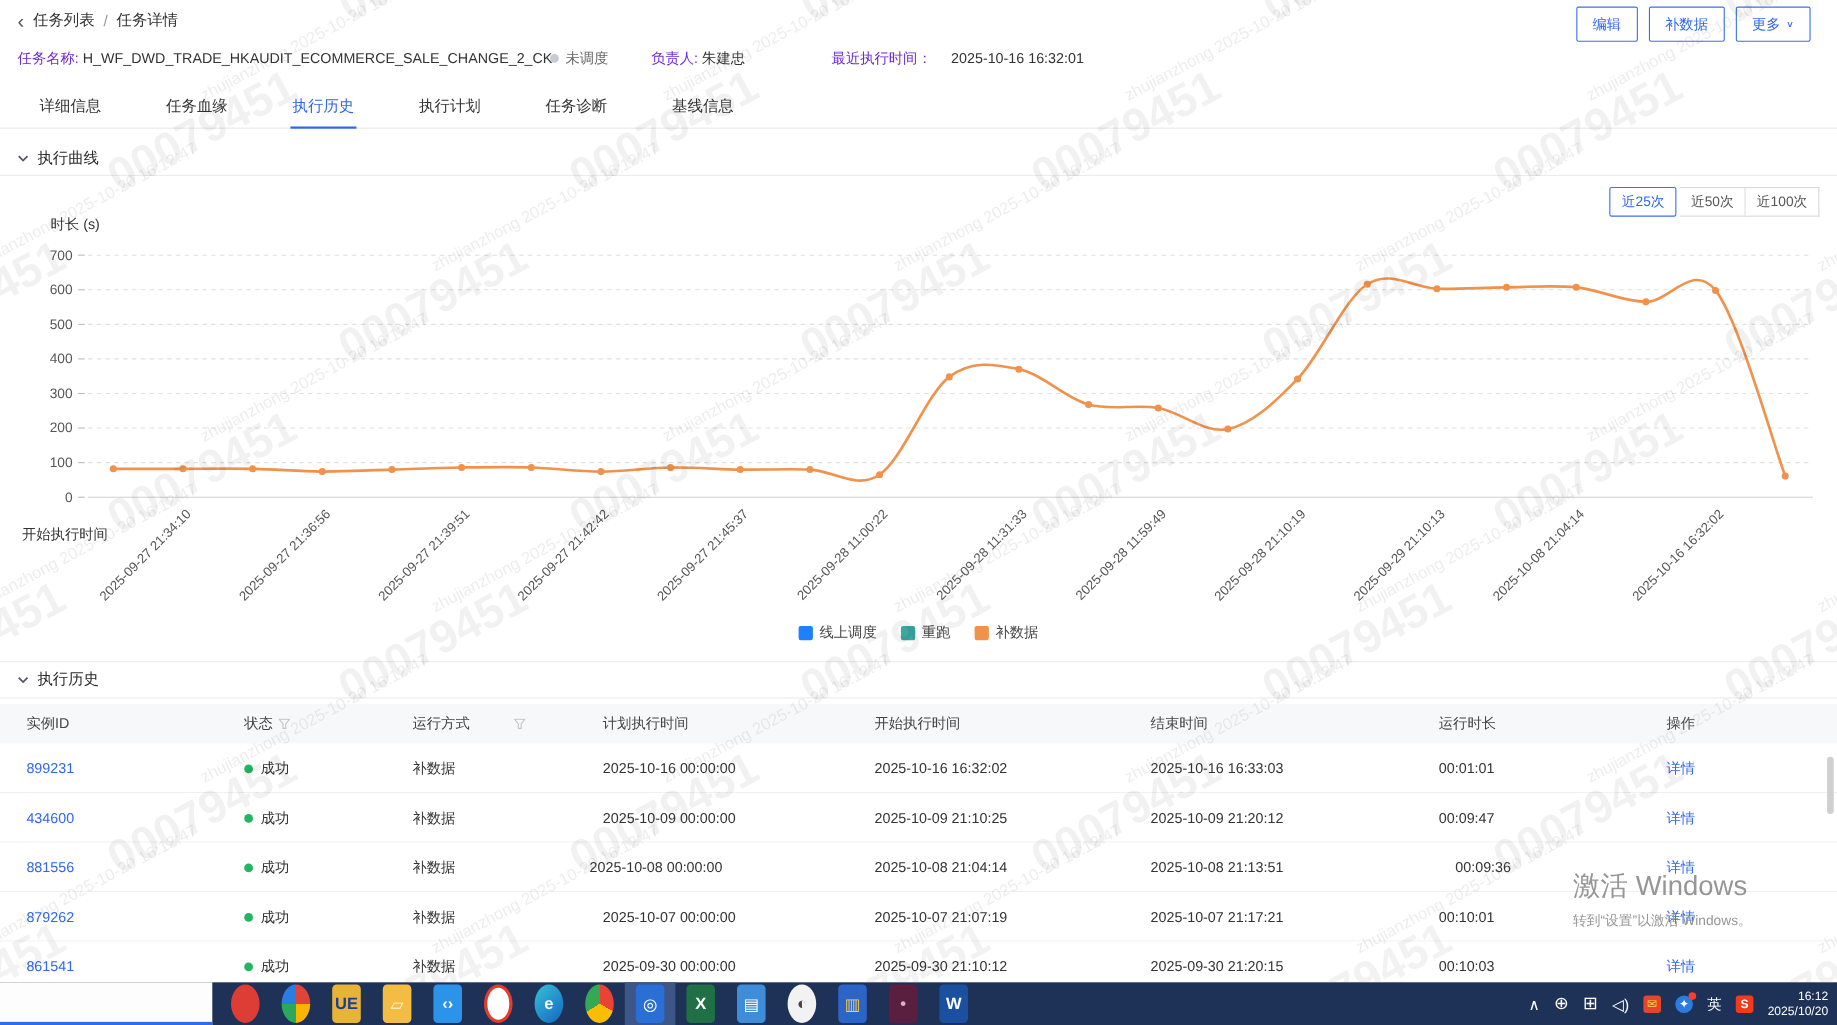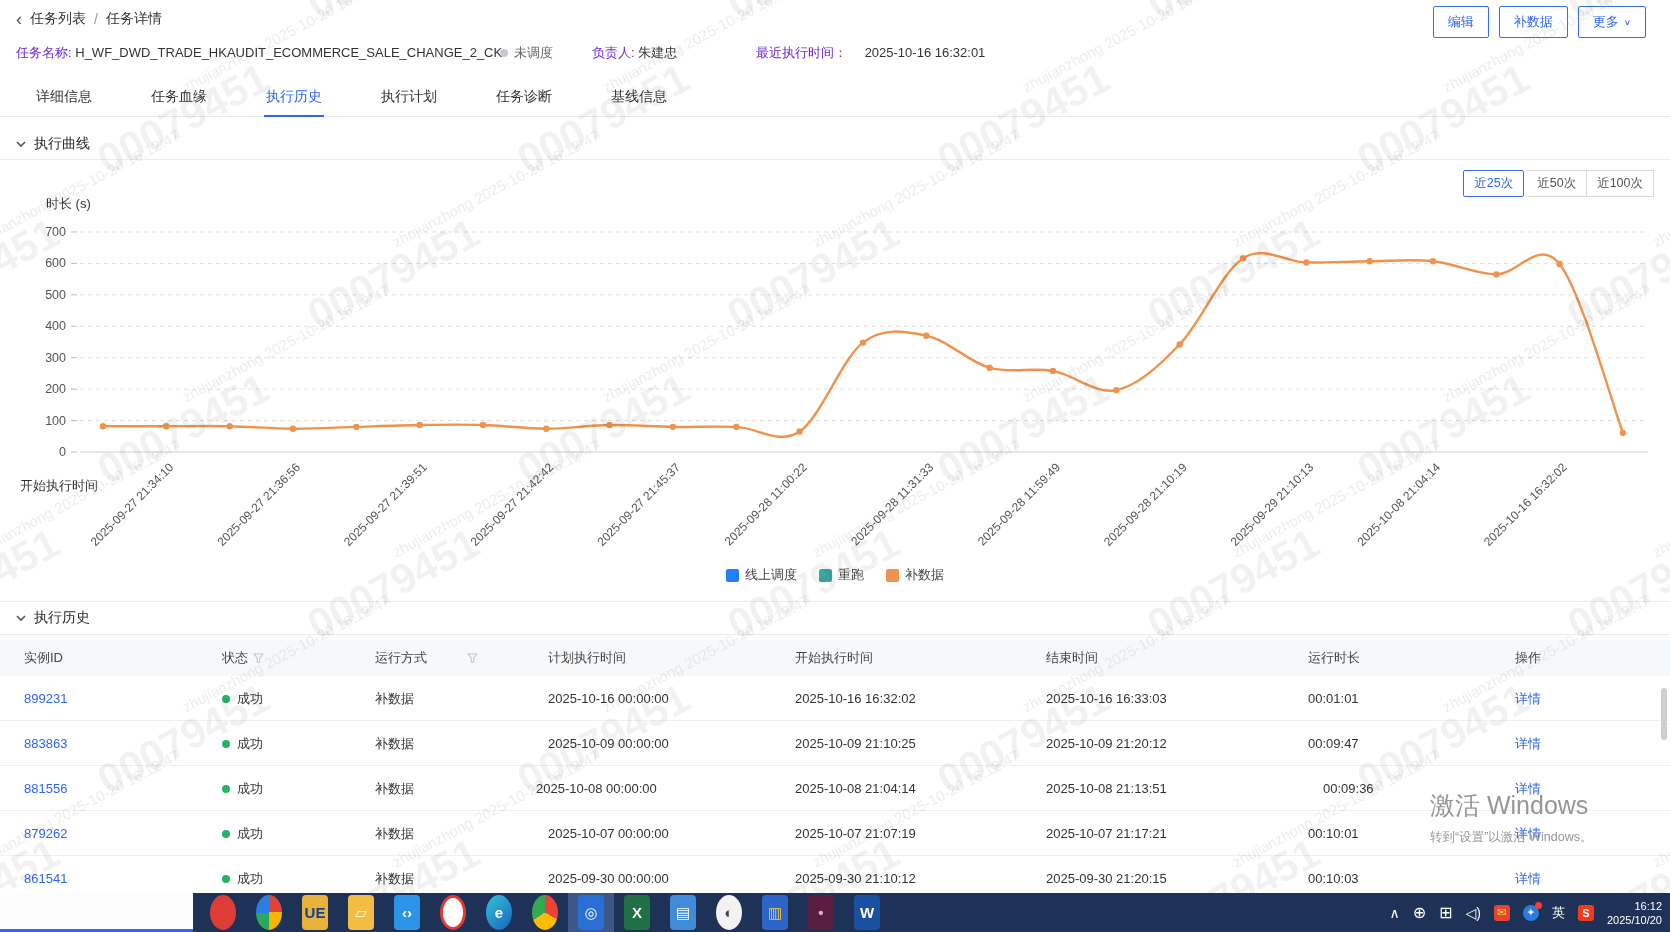--- a/index.html
+++ b/index.html
@@ -272,21 +272,21 @@
         </span>
       </span>
       <span class="cell" style="left: 375px;"><span>补数据</span></span>
       <span class="cell" style="left: 548px;"><span>2025-10-16 00:00:00</span></span>
       <span class="cell" style="left: 795px;"><span>2025-10-16 16:32:02</span></span>
       <span class="cell" style="left: 1046px;"><span>2025-10-16 16:33:03</span></span>
       <span class="cell" style="left: 1308px;"><span>00:01:01</span></span>
       <span class="cell" style="left: 1515px;"><span class="detail-link">详情</span></span>
     </div>
     <div class="trow">
-      <span class="cell" style="left: 24px;"><span class="id-link">883863</span></span>
+      <span class="cell" style="left: 24px;"><span class="id-link">434600</span></span>
       <span class="cell" style="left: 222px;">
         <span class="status-cell">
           <span class="dot dot-green"></span>
           <span>成功</span>
         </span>
       </span>
       <span class="cell" style="left: 375px;"><span>补数据</span></span>
       <span class="cell" style="left: 548px;"><span>2025-10-09 00:00:00</span></span>
       <span class="cell" style="left: 795px;"><span>2025-10-09 21:10:25</span></span>
       <span class="cell" style="left: 1046px;"><span>2025-10-09 21:20:12</span></span>

